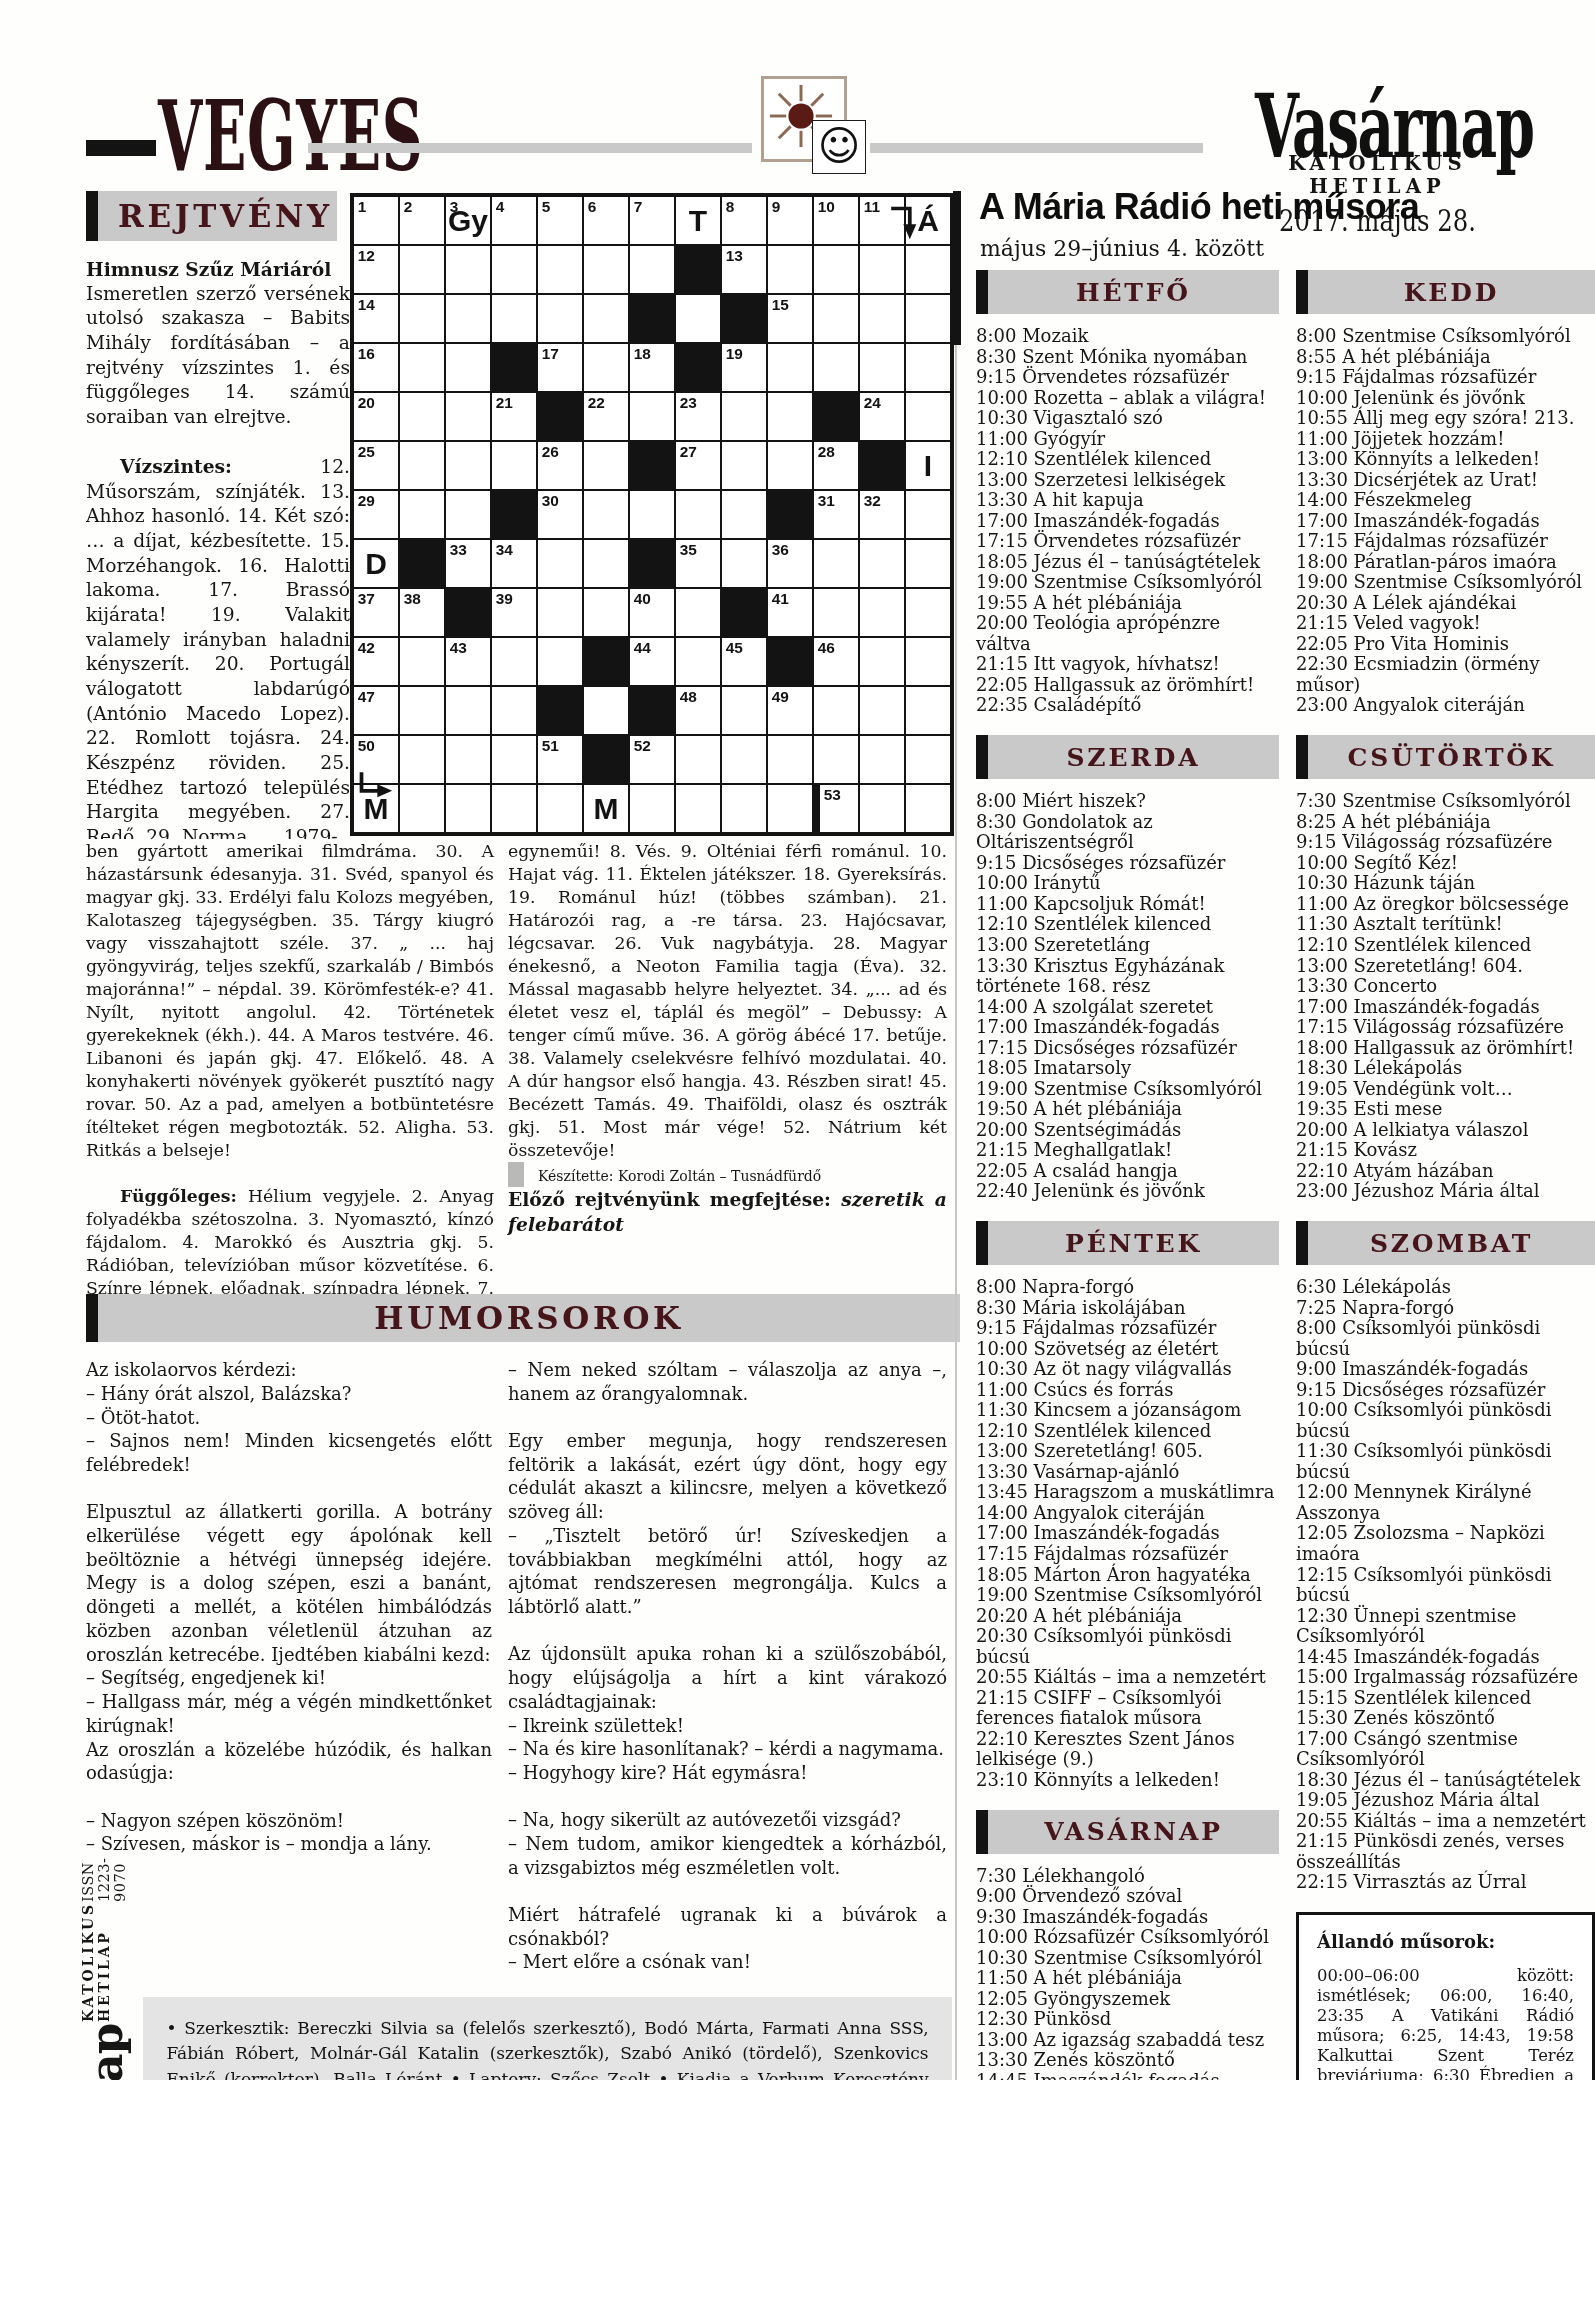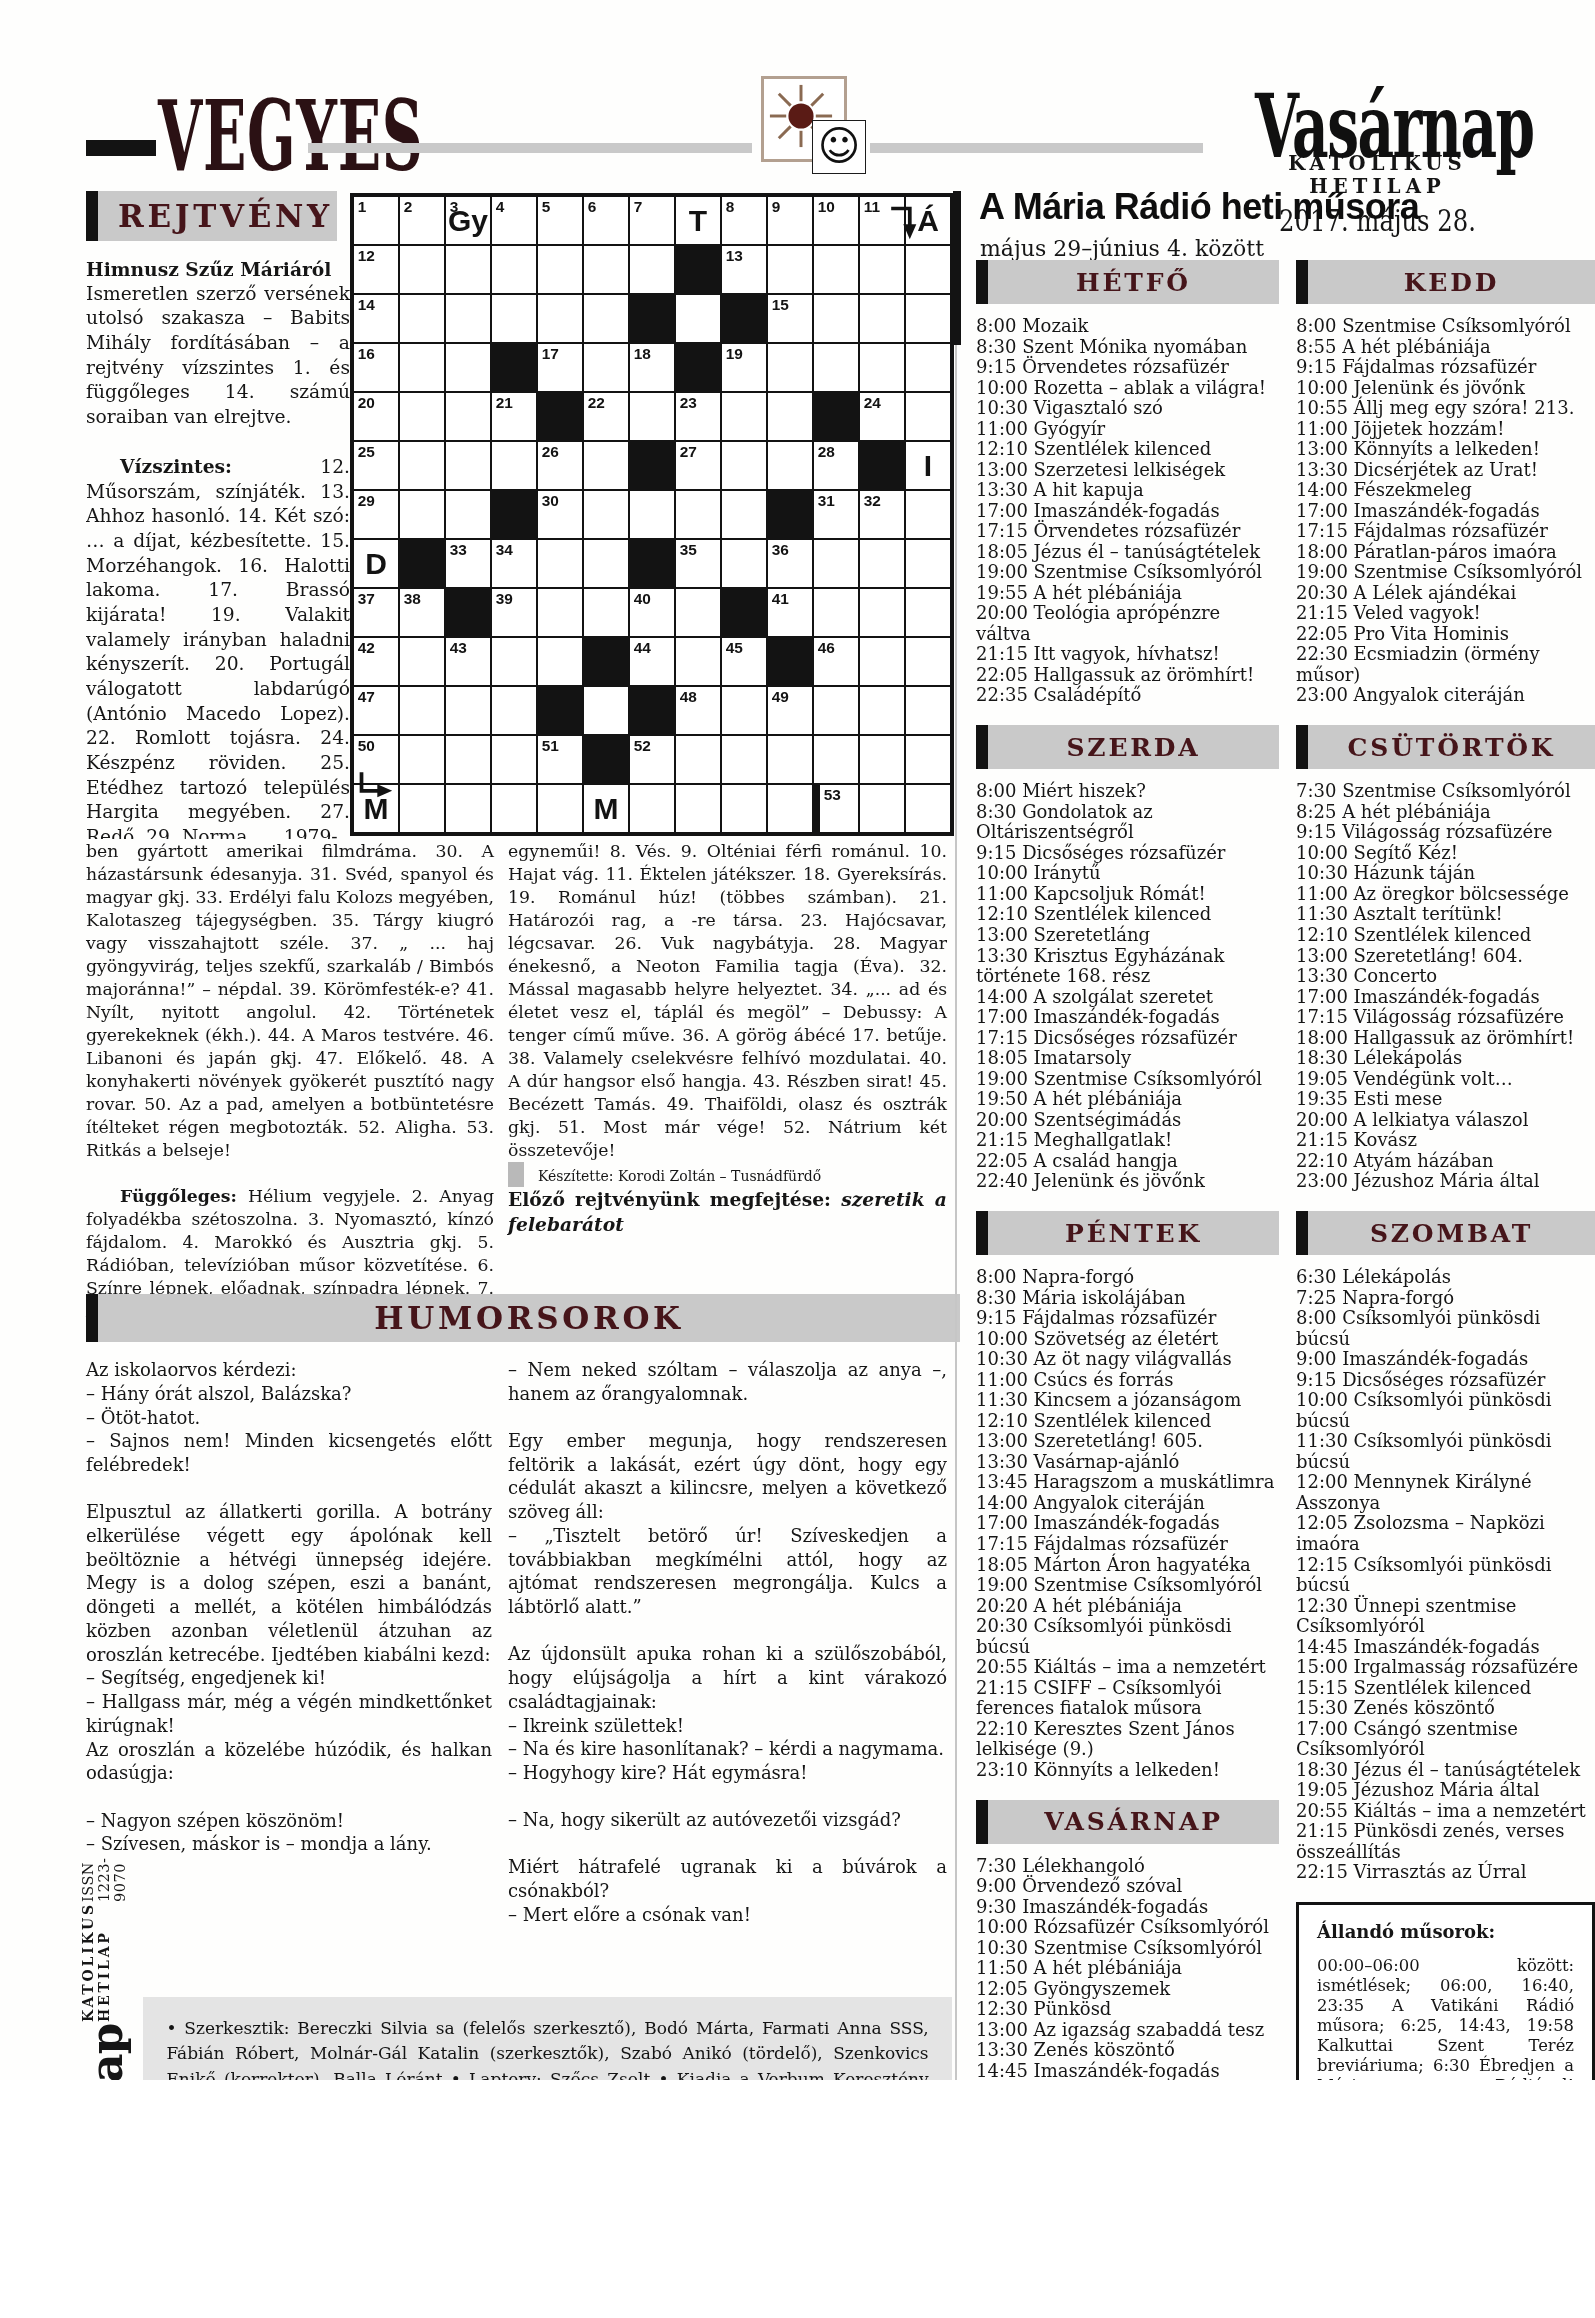--- a/index.html
+++ b/index.html
@@ -67,21 +67,21 @@
   .humor-right{left:508px;top:1358px;width:439px;}
   .hl{margin:0;}
   .hl.gap{height:23.4px;}
 
   
   .sched-divider-black{left:953px;top:191px;width:7.5px;height:154px;background:#131313;}
   .sched-divider{left:955px;top:345px;width:2.3px;height:1795px;background:#c6c6c6;}
   .sched-title{left:979px;top:186px;width:617px;font-family:"Liberation Sans",sans-serif;
                font-weight:bold;font-size:36px;color:#0e0e0e;letter-spacing:-0.5px;}
   .sched-sub{left:980px;top:236px;font-size:22px;}
-  .scol{top:260px;}
+  .scol{top:270px;}
   .scol1{left:976px;width:303px;}
   .scol2{left:1296px;width:299px;}
   .day{margin-bottom:19.6px;}
   .day-h{height:44px;background:#c9c9c9;border-left:12px solid #131313;
          display:flex;align-items:center;justify-content:center;margin-bottom:12px;}
   .day-h span{color:#46151a;font-weight:bold;font-size:25px;letter-spacing:2.8px;font-family:"DejaVu Serif",serif;}
   .items .it{font-size:18px;line-height:1.14;}
   .allando{border:3.3px solid #131313;padding:16px 18px;margin-top:12px;background:#fff;}
   .allando .t{font-weight:bold;font-size:18px;margin-bottom:14px;}
   .allando .x{font-size:16.4px;line-height:1.22;text-align:justify;}
@@ -475,20 +475,21 @@
       <div class="hl gap"></div>
       <div class="hl">Egy ember megunja, hogy rendszeresen feltörik a lakását, ezért úgy dönt, hogy egy cédulát akaszt a kilincsre, melyen a következő szöveg áll:</div>
       <div class="hl">– „Tisztelt betörő úr! Szíveskedjen a továbbiakban megkímélni attól, hogy az ajtómat rendszeresen megrongálja. Kulcs a lábtörlő alatt.”</div>
       <div class="hl gap"></div>
       <div class="hl">Az újdonsült apuka rohan ki a szülőszobából, hogy elújságolja a hírt a kint várakozó családtagjainak:</div>
       <div class="hl">– Ikreink születtek!</div>
       <div class="hl">– Na és kire hasonlítanak? – kérdi a nagymama.</div>
       <div class="hl">– Hogyhogy kire? Hát egymásra!</div>
       <div class="hl gap"></div>
       <div class="hl">– Na, hogy sikerült az autóvezetői vizsgád?</div>
+      <div class="hl">– Nem tudom, amikor kiengedtek a kórházból, a vizsgabiztos még eszméletlen volt.</div>
       <div class="hl gap"></div>
       <div class="hl">Miért hátrafelé ugranak ki a búvárok a csónakból?</div>
       <div class="hl">– Mert előre a csónak van!</div>
     </div>
 
   <div class="abs sched-divider-black"></div>
   <div class="abs sched-divider"></div>
   <div class="abs sched-title">A Mária Rádió heti műsora</div>
   <div class="abs sched-sub">május 29–június 4. között</div>
 

